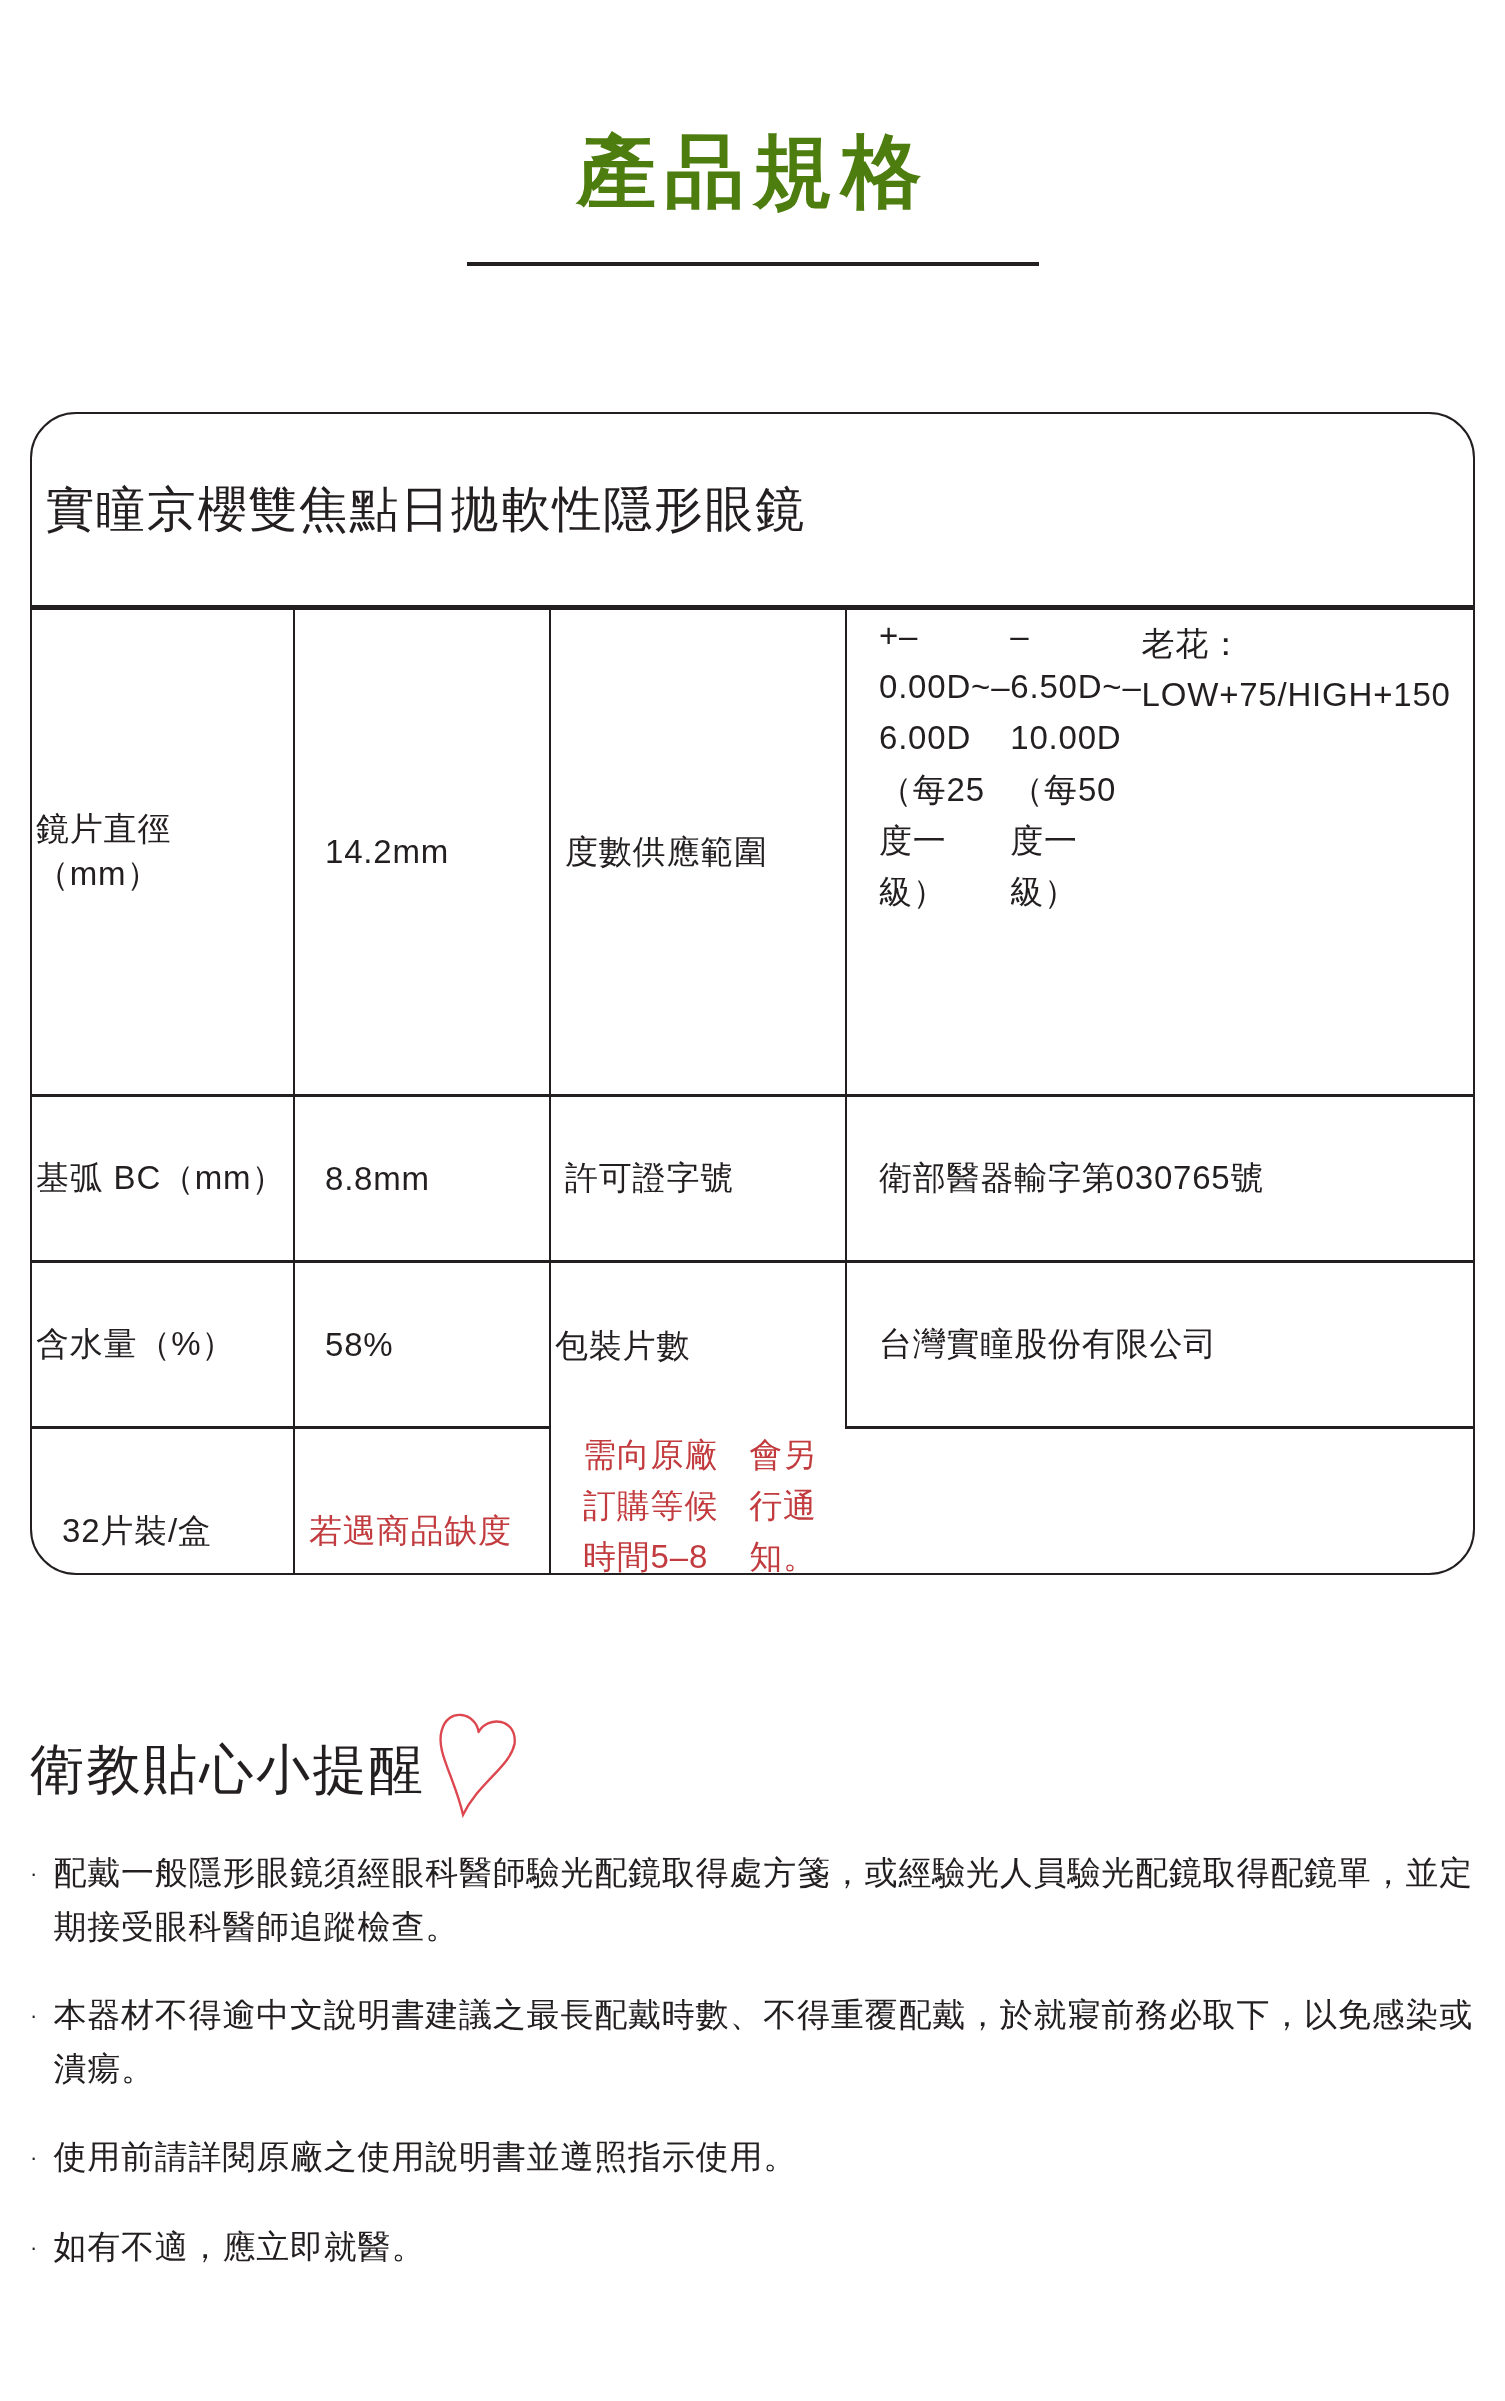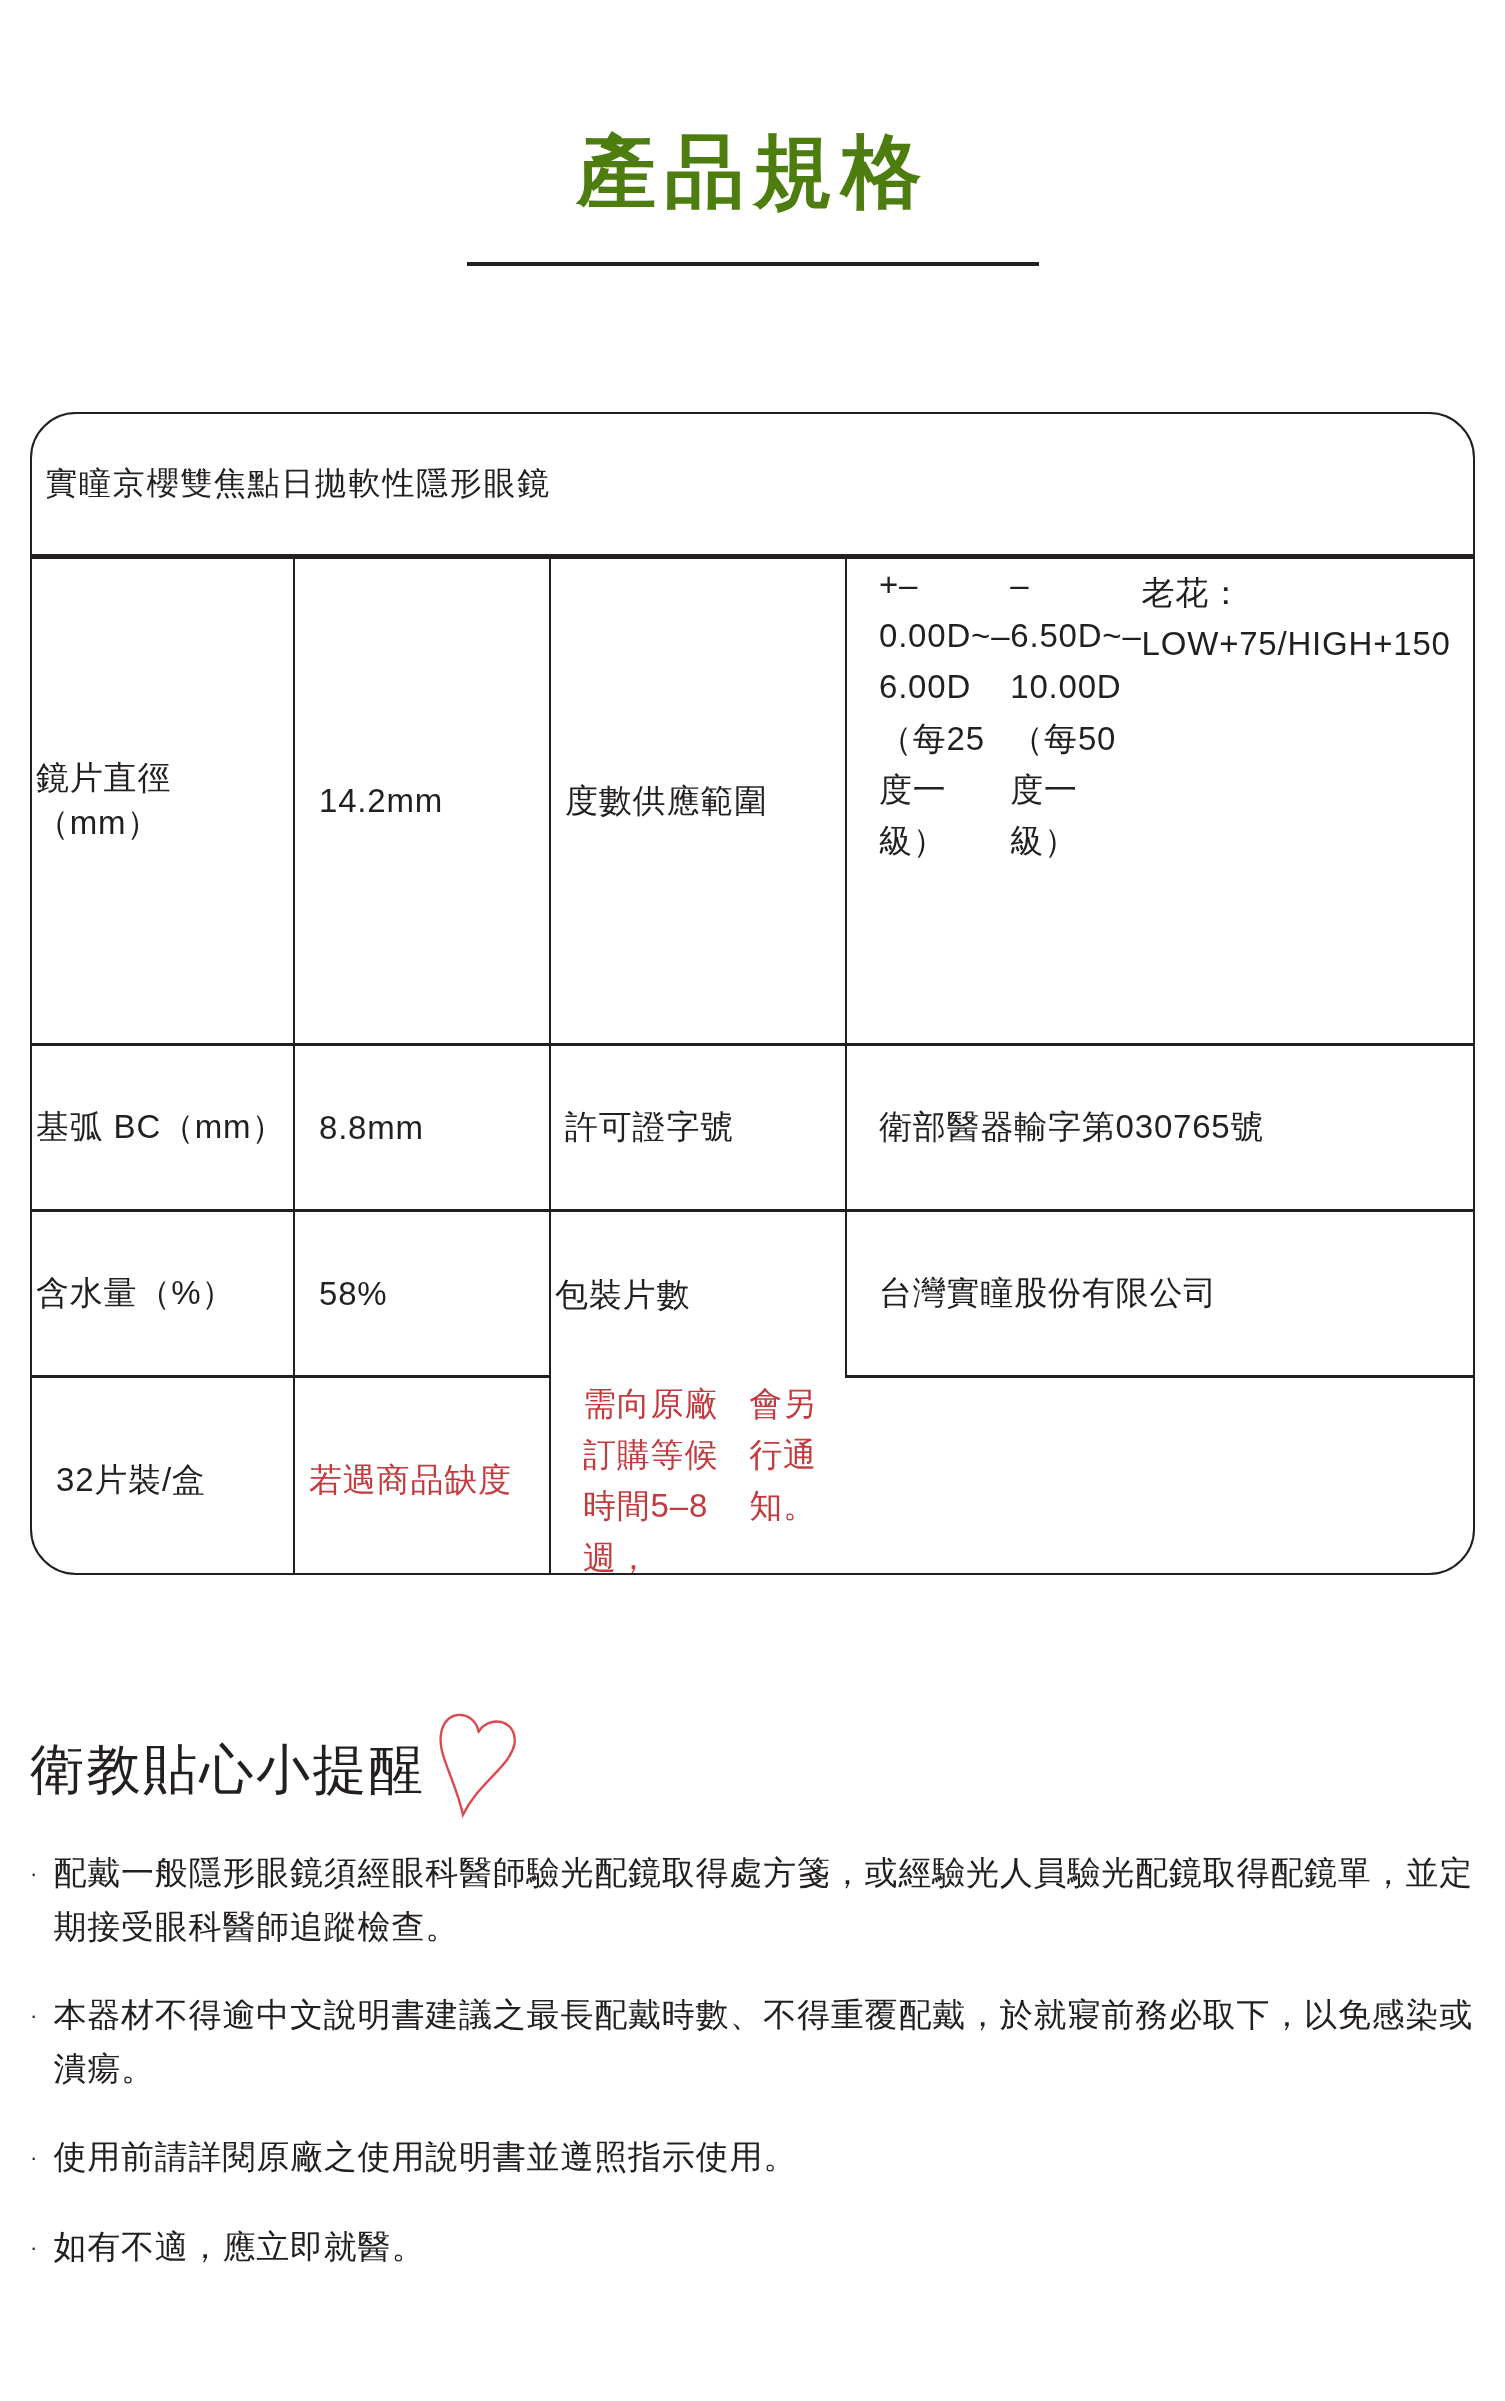--- a/index.html
+++ b/index.html
@@ -34,46 +34,46 @@
   .spec-card {
     margin: 146px 30px 0 30px;
     width: 1445px;
     height: 1163px;
     border: 2.5px solid #231f20;
     border-radius: 46px;
     overflow: hidden;
     background: #ffffff;
   }
   .spec-card-title {
-    height: 145px;
+    height: 196px;
     display: flex;
     align-items: center;
     padding-left: 13.4px;
-    font-size: 32px;
+    font-size: 49px;
     font-weight: 300;
     letter-spacing: 1.7px;
     border-bottom: 5px solid #231f20;
   }
   .spec-grid {
     display: grid;
     grid-template-columns: 263px 256px 296px 1fr;
     grid-template-rows: 487px 166px 166px 1fr;
     height: 979px;
   }
   .cell {
     display: flex;
     align-items: center;
     font-size: 33px;
     font-weight: 300;
     letter-spacing: 0.8px;
     border-right: 2.5px solid #231f20;
     border-bottom: 3.3px solid #231f20;
     padding-left: 4px;
   }
-  .cell.c1 { padding-left: 24px; }
+  .cell.c1 { padding-left: 30px; }
   .cell.c2 { padding-left: 14px; }
   .cell.c3 { padding-left: 32px; border-right: none; padding-right: 25px; }
   .cell.multiline { flex-direction: row; align-items: flex-start; justify-content: center; }
   .cell .line { line-height: 1.55; }
   .cell .line.gap-above { margin-top: 8px; }
   .red { color: #c23b3f; }
 
   
   .tips { margin: 167px 30px 0 30px; }
   .tips-heading-row { position: relative; display: inline-block; }

